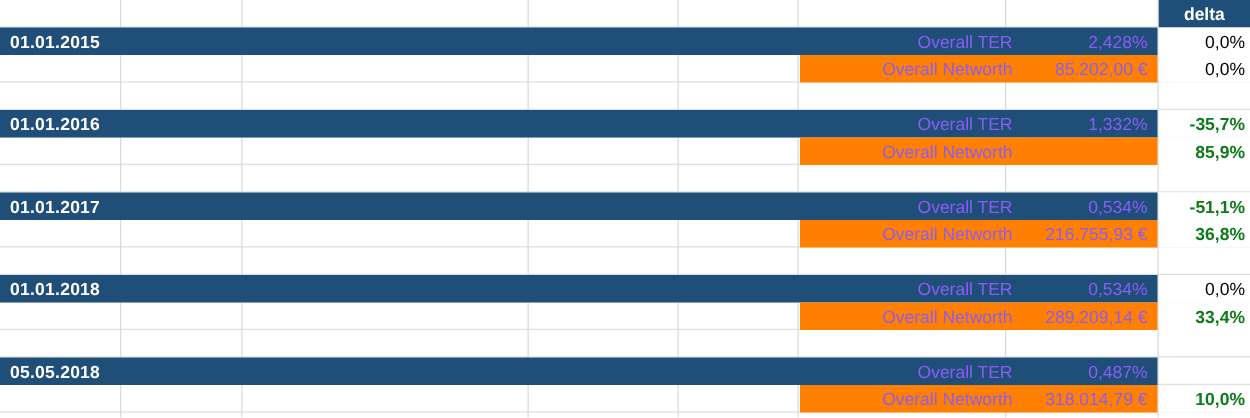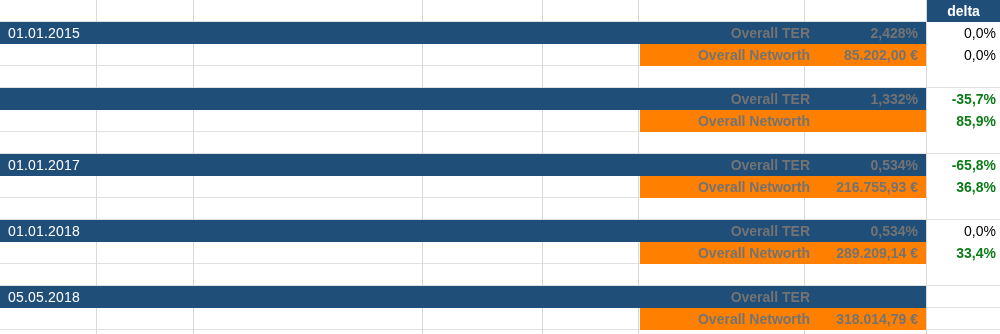--- a/index.html
+++ b/index.html
@@ -58,33 +58,33 @@
     background: #1f4e79;
   }
   .date-text {
     position: absolute;
     left: 8px;
     top: 0;
     height: 22px;
     line-height: 22px;
     color: #ffffff;
     font-size: 14px;
-    font-weight: normal;
+    font-weight: bold;
     letter-spacing: .2px;
     white-space: nowrap;
   }
 
   .band-label {
     position: absolute;
     top: 0;
     height: 22px;
     line-height: 22px;
-    color: #737373;
-    font-size: 14px;
-    font-weight: bold;
+    color: #8b5cf6;
+    font-size: 14px;
+    font-weight: normal;
     white-space: nowrap;
   }
   .band-label.name { left: 640px; width: 170px; text-align: right; }
   .band-label.value { left: 810px; width: 108px; text-align: right; }
 
   
   .nw-band {
     position: absolute;
     left: 640px;
     top: 0;
@@ -166,36 +166,37 @@
     </div>
     <div class="row" style="top: 44px;">
       <div class="nw-band orange-strong"></div>
       <div class="band-label name">Overall Networth</div>
       <div class="band-label value">85.202,00 €</div>
       <div class="delta-cell neutral">0,0%</div>
     </div>
     <div class="row" style="top: 66px;"></div>
     <div class="row" style="top: 88px;">
       <div class="date-band"></div>
+      <div class="date-text">01.01.2016</div>
       <div class="band-label name">Overall TER</div>
       <div class="band-label value">1,332%</div>
       <div class="delta-cell neg">-35,7%</div>
     </div>
     <div class="row" style="top: 110px;">
       <div class="nw-band orange-strong"></div>
       <div class="band-label name">Overall Networth</div>
       <div class="delta-cell pos">85,9%</div>
     </div>
     <div class="row" style="top: 132px;"></div>
     <div class="row" style="top: 154px;">
       <div class="date-band"></div>
       <div class="date-text">01.01.2017</div>
       <div class="band-label name">Overall TER</div>
       <div class="band-label value">0,534%</div>
-      <div class="delta-cell neg">-65,8%</div>
+      <div class="delta-cell neg">-51,1%</div>
     </div>
     <div class="row" style="top: 176px;">
       <div class="nw-band orange-strong"></div>
       <div class="band-label name">Overall Networth</div>
       <div class="band-label value">216.755,93 €</div>
       <div class="delta-cell pos">36,8%</div>
     </div>
     <div class="row" style="top: 198px;"></div>
     <div class="row" style="top: 220px;">
       <div class="date-band"></div>
@@ -208,19 +209,21 @@
       <div class="nw-band orange-strong"></div>
       <div class="band-label name">Overall Networth</div>
       <div class="band-label value">289.209,14 €</div>
       <div class="delta-cell pos">33,4%</div>
     </div>
     <div class="row" style="top: 264px;"></div>
     <div class="row" style="top: 286px;">
       <div class="date-band"></div>
       <div class="date-text">05.05.2018</div>
       <div class="band-label name">Overall TER</div>
+      <div class="band-label value">0,487%</div>
     </div>
     <div class="row" style="top: 308px;">
       <div class="nw-band orange-strong"></div>
       <div class="band-label name">Overall Networth</div>
       <div class="band-label value">318.014,79 €</div>
+      <div class="delta-cell pos">10,0%</div>
     </div>
   </div>
 
 </body></html>

